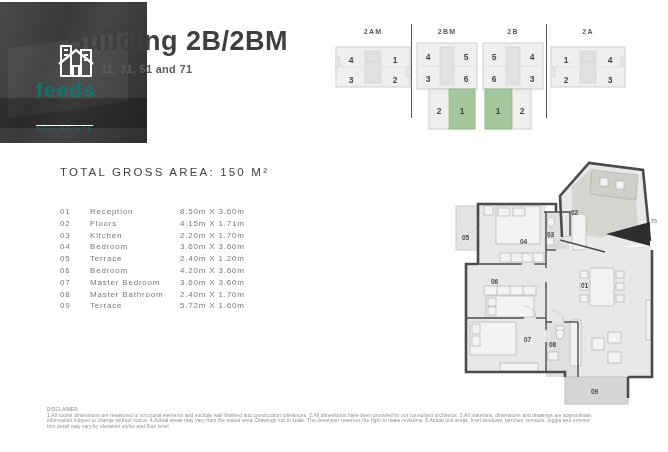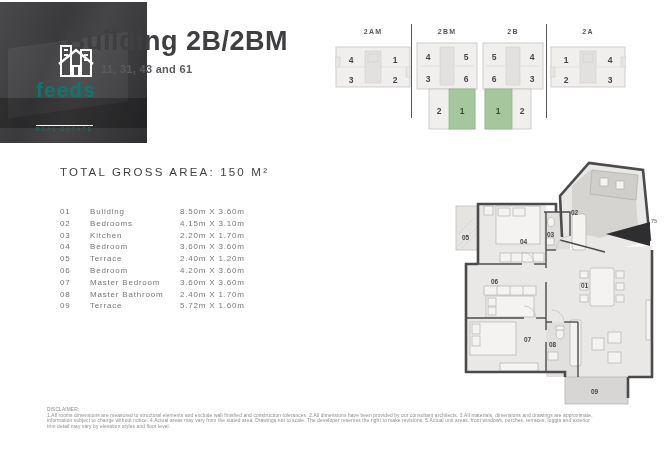--- a/index.html
+++ b/index.html
@@ -56,21 +56,21 @@
 
 <div class="canvas">
 
   <div class="photo-panel">
     <div class="photo-shape1"></div>
     <div class="photo-shape2"></div>
   </div>
 
   <h1 class="title">Building 2B/2BM</h1>
   <div class="subtitle">
-    <div>11, 31, 43 and 61</div>
+    <div>11, 31, 51 and 71</div>
   </div>
 
   <div class="logo">
     <svg width="46" height="42" viewBox="0 0 46 42">
       <g fill="none" stroke="#ffffff" stroke-width="2">
         <rect x="8" y="8" width="10" height="30"></rect>
         <rect x="28" y="12" width="10" height="26"></rect>
         <path d="M6,26 L23,12 L40,26" stroke-width="2.4"></path>
         <line x1="11" y1="12" x2="15" y2="12"></line>
           <line x1="11" y1="17" x2="15" y2="17"></line>
@@ -148,27 +148,27 @@
       <text x="16" y="42" text-anchor="middle" font-size="8.5" font-weight="bold" fill="#47474a">2</text>
       <text x="60" y="42" text-anchor="middle" font-size="8.5" font-weight="bold" fill="#47474a">3</text>
     </svg>
   </div>
 
   <div class="gross-area">TOTAL GROSS AREA: 150 M²</div>
 
   <div class="rooms">
     <div class="row">
         <span>01</span>
-        <span>Building</span>
+        <span>Reception</span>
         <span>8.50m X 3.60m</span>
       </div>
     <div class="row">
         <span>02</span>
-        <span>Bedrooms</span>
-        <span>4.15m X 3.10m</span>
+        <span>Floors</span>
+        <span>4.15m X 1.71m</span>
       </div>
     <div class="row">
         <span>03</span>
         <span>Kitchen</span>
         <span>2.20m X 1.70m</span>
       </div>
     <div class="row">
         <span>04</span>
         <span>Bedroom</span>
         <span>3.60m X 3.60m</span>

